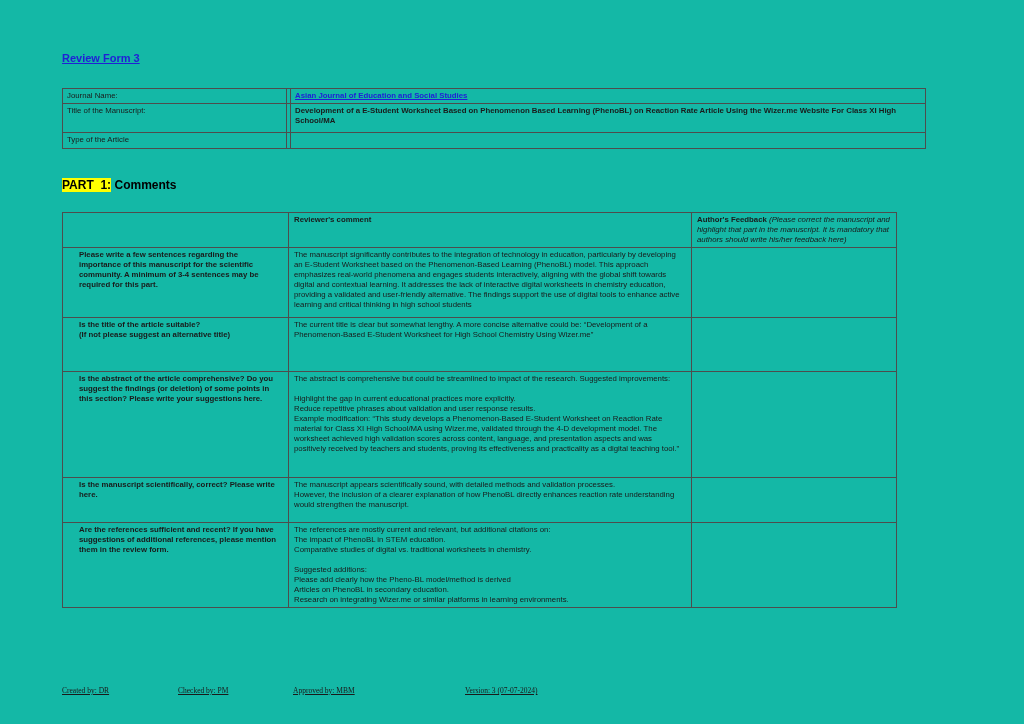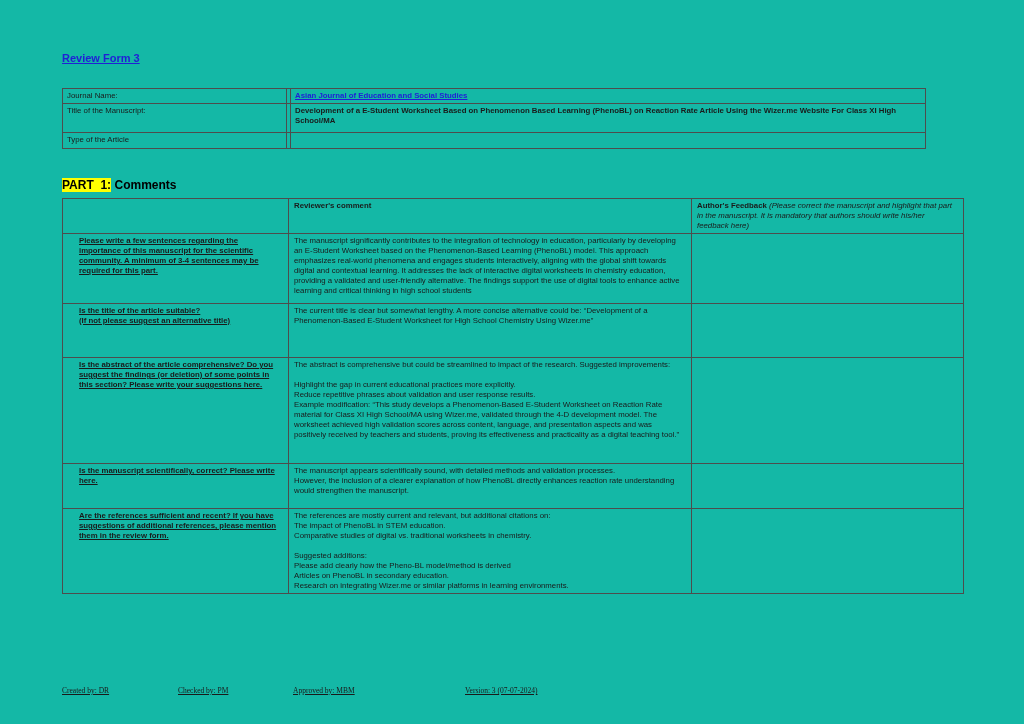--- a/index.html
+++ b/index.html
@@ -17,23 +17,23 @@
   .info-table td.gap{padding:0;}
   .info-table .lbl{font-weight:normal;}
   .info-table .val{font-weight:bold;}
   .link{color:#2020d6;font-weight:bold;text-decoration:underline;cursor:pointer;}
 
   
   .part1{position:absolute;left:62px;top:178px;font-size:12px;font-weight:bold;color:#000;}
   .hl{background:#ffff00;white-space:pre;}
 
   
-  .comments-table{position:absolute;left:62px;top:198px;width:902px;font-size:7.8px;line-height:10px;}
+  .comments-table{position:absolute;left:62px;top:212px;width:835px;font-size:7.8px;line-height:10px;}
   .comments-table td{padding:2px 5px;}
-  .comments-table td.q{font-weight:bold;padding:2px 10px 0 16px;white-space:pre-line;text-decoration:underline;}
+  .comments-table td.q{font-weight:bold;padding:2px 10px 0 16px;white-space:pre-line;}
   .comments-table td.c{white-space:pre-line;}
   .hdr{font-weight:bold;}
   .hdr-italic{font-weight:normal;font-style:italic;}
   tr.h30 td{height:30px;} tr.h70 td{height:70px;} tr.h54 td{height:54px;}
   tr.h106 td{height:106px;} tr.h45 td{height:45px;} tr.h80 td{height:80px;}
 
   
   .footer-item{position:absolute;top:686px;font-family:"Liberation Serif",serif;font-size:7.5px;color:#1a1a1a;text-decoration:underline;}
   .f1{left:62px;} .f2{left:178px;} .f3{left:293px;} .f4{left:465px;}
 </style>

